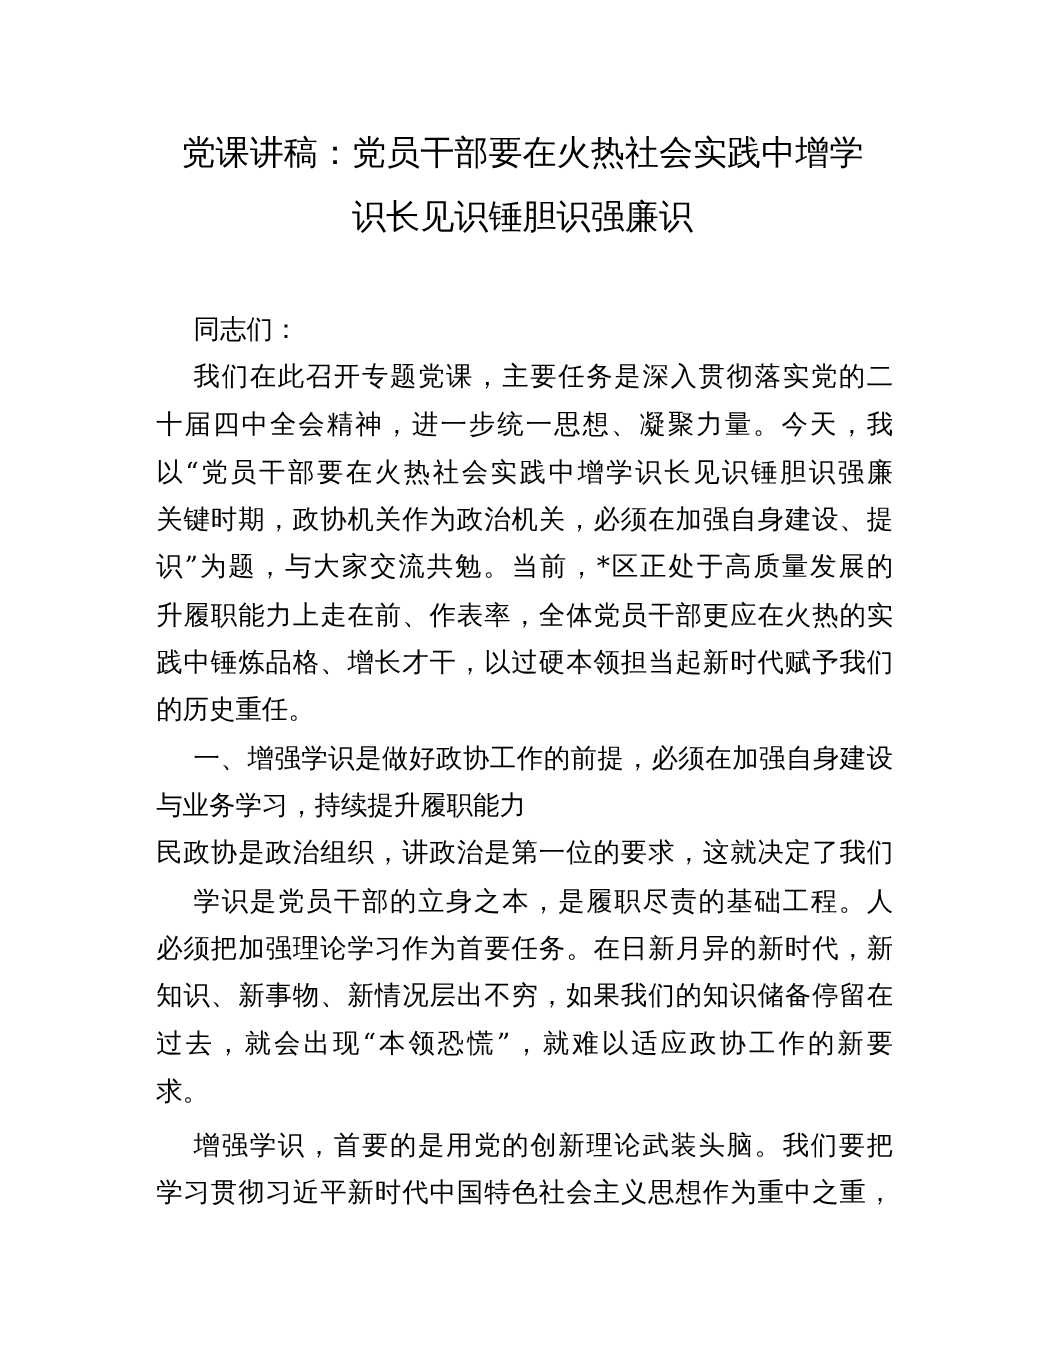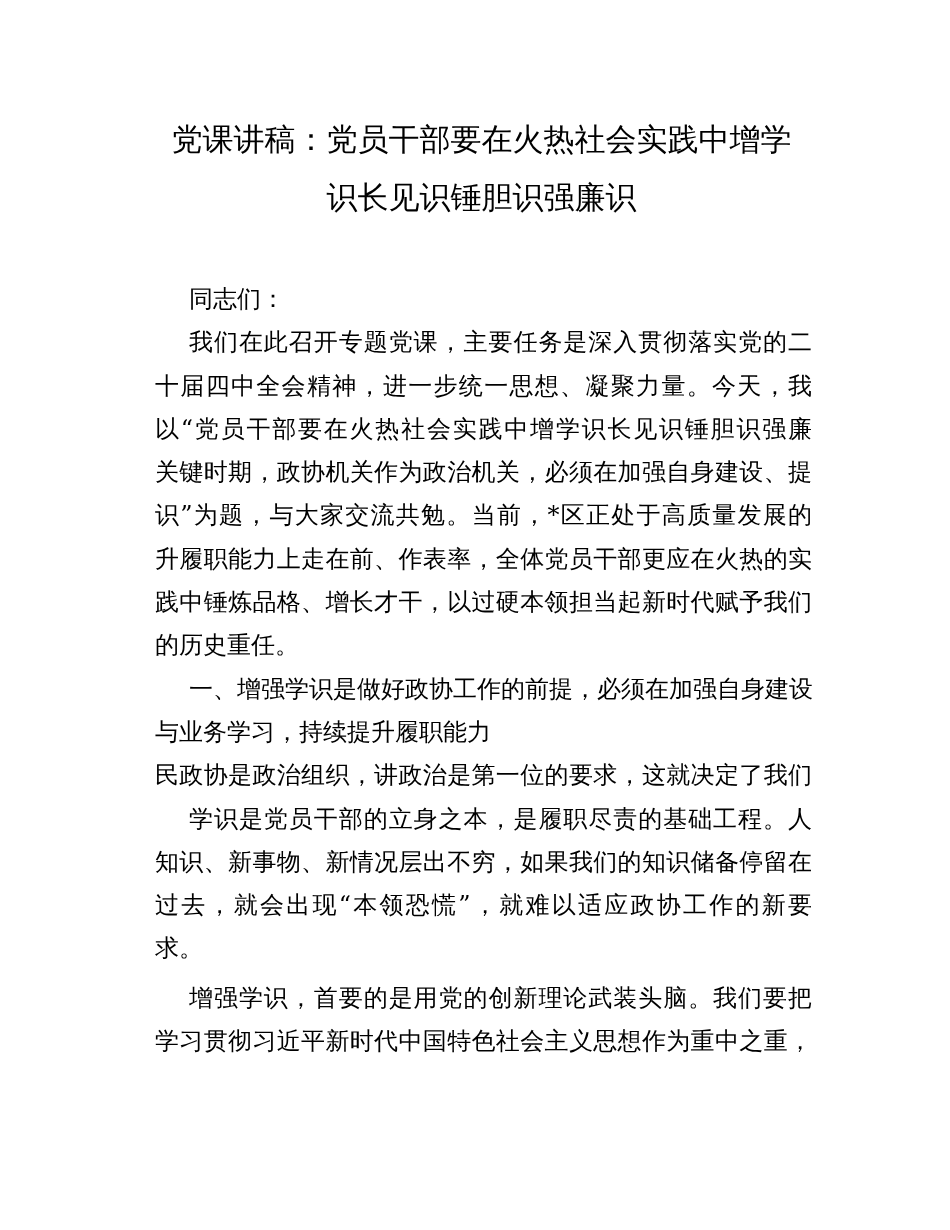--- a/index.html
+++ b/index.html
@@ -46,21 +46,20 @@
       font-family: "DejaVu Serif", "Liberation Serif", serif;
       font-size: 24px;
       line-height: 43.3px;
     }
     .line {
       display: block;
       white-space: nowrap;
       text-align: justify;
       text-align-last: justify;
       height: 43.3px;
-      margin-left: 13px;
     }
     .line.last {
       text-align-last: left;
     }
     .line.indent {
       padding-left: 34px;
     }
     .gap {
       display: block;
       height: 6px;
@@ -92,20 +91,21 @@
     </div>
 
     <div>
       <span class="line indent">一、增强学识是做好政协工作的前提，必须在加强自身建设</span>
       <span class="line last">与业务学习，持续提升履职能力</span>
     </div>
 
     <div>
       <span class="line">民政协是政治组织，讲政治是第一位的要求，这就决定了我们</span>
       <span class="line indent">学识是党员干部的立身之本，是履职尽责的基础工程。人</span>
+      <span class="line">必须把加强理论学习作为首要任务。在日新月异的新时代，新</span>
       <span class="line">知识、新事物、新情况层出不穷，如果我们的知识储备停留在</span>
       <span class="line">过去，就会出现“本领恐慌”，就难以适应政协工作的新要</span>
       <span class="line last">求。</span>
     </div>
 
     <span class="gap"></span>
 
     <div>
       <span class="line indent">增强学识，首要的是用党的创新理论武装头脑。我们要把</span>
       <span class="line">学习贯彻习近平新时代中国特色社会主义思想作为重中之重，</span>

